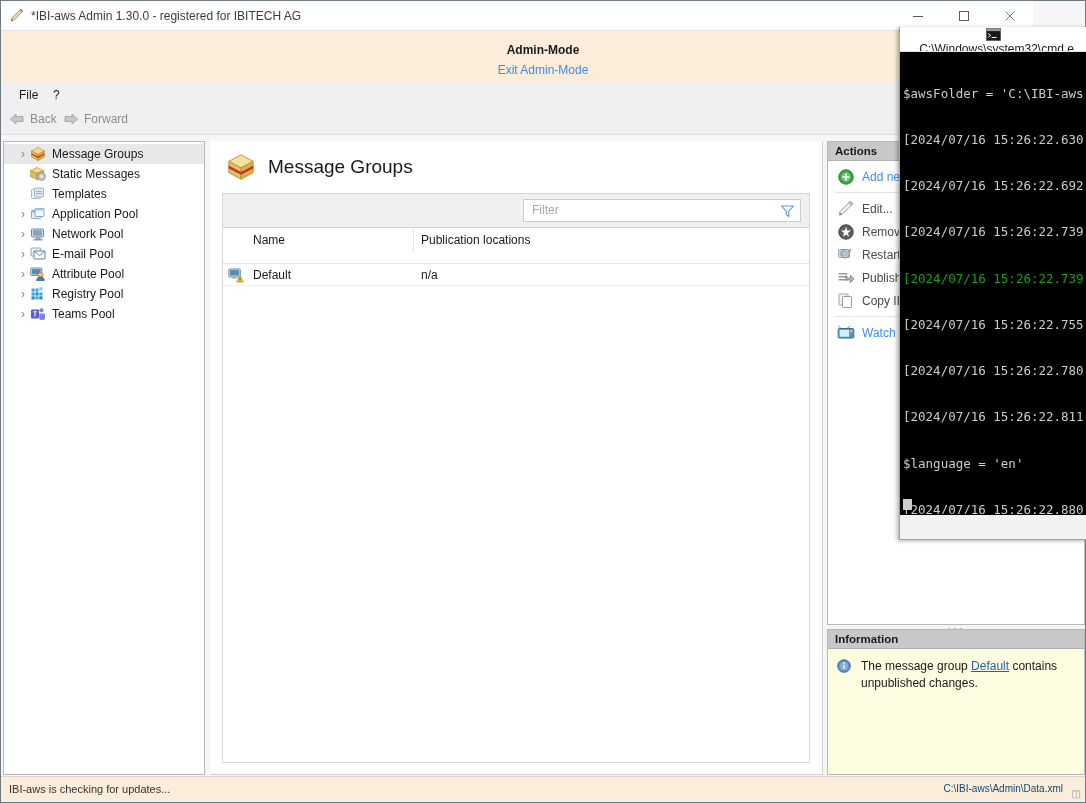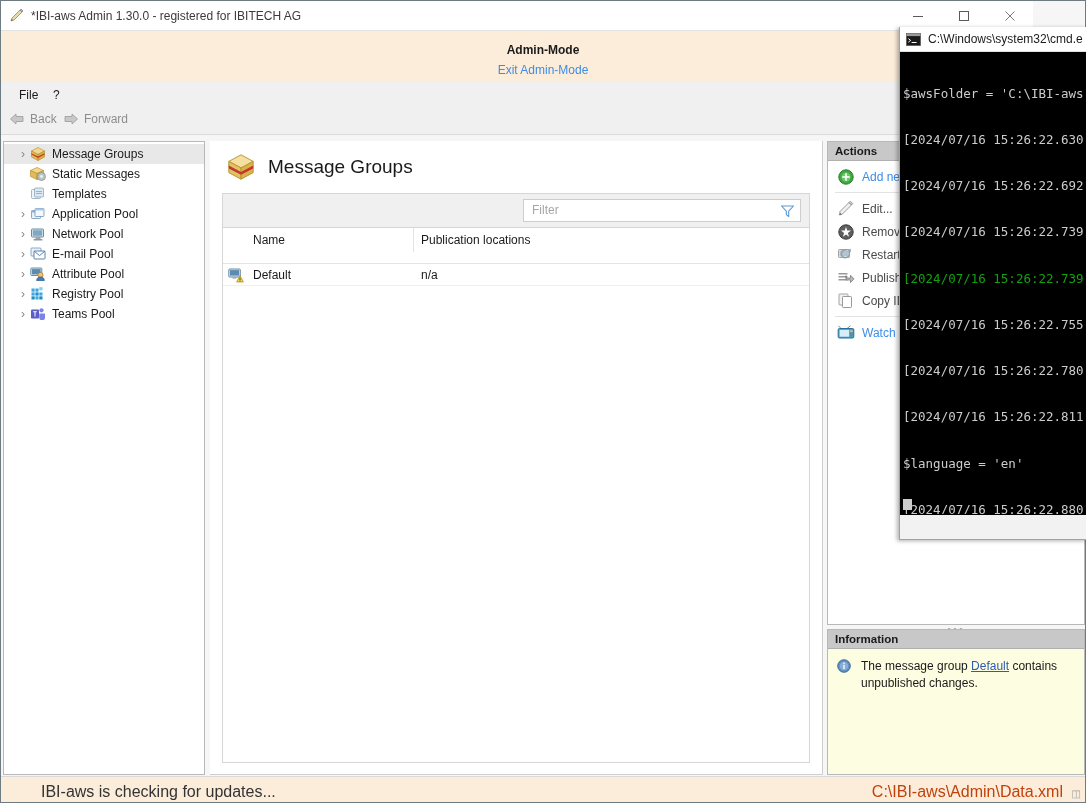--- a/index.html
+++ b/index.html
@@ -207,44 +207,45 @@
   .info-link { color: #2a5db0; text-decoration: underline; cursor: pointer; }
 
   
   .statusbar {
     position: absolute; left: 0; bottom: 0; width: 1084px; height: 26px;
     background: #fceddb;
     border-top: 1px solid #d9d9d9;
   }
   .status-left {
     position: absolute; left: 8px; top: 6px;
-    font-size: 16px; color: #333; margin-left: 32px;
+    font-size: 11px; color: #333;
   }
   .status-right {
     position: absolute; right: 22px; top: 6px;
-    font-size: 16px; color: #c2410c;
+    font-size: 10px; color: #0c4a6e;
   }
   .resize-grip {
     position: absolute; right: 4px; bottom: 3px;
     font-size: 10px; color: #a0a0a0;
   }
 
   
   .cmd-win {
     position: absolute; left: 898px; top: 26px; width: 188px; height: 513px;
     background: #000000;
     border: 1px solid #9aa4ab;
     border-top: none; border-right: none;
     box-shadow: -2px 1px 4px rgba(0,0,0,0.30);
   }
   .cmd-title {
     height: 25px; background: #ffffff;
     display: flex; align-items: center;
     padding-left: 6px;
     border-bottom: 1px solid #e0e0e0;
+    flex-direction: column;
   }
   .cmd-title-ico { width: 15px; height: 13px; margin-right: 7px; flex: 0 0 15px; }
   .cmd-title-text {
     font-size: 12px; color: #1a1a1a; white-space: nowrap; overflow: hidden;
   }
   .cmd-body {
     position: relative;
     height: 462px; overflow: hidden;
     padding: 3px 0 0 3px;
     font-family: "DejaVu Sans Mono", "Liberation Mono", monospace;

